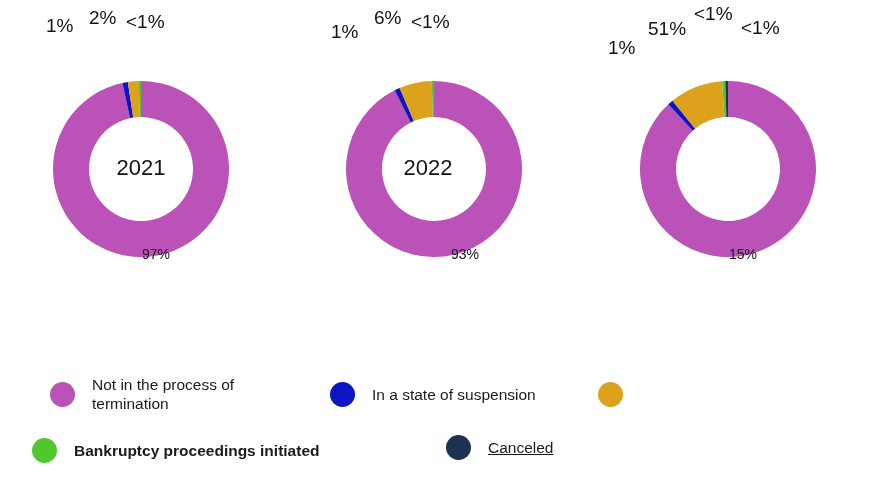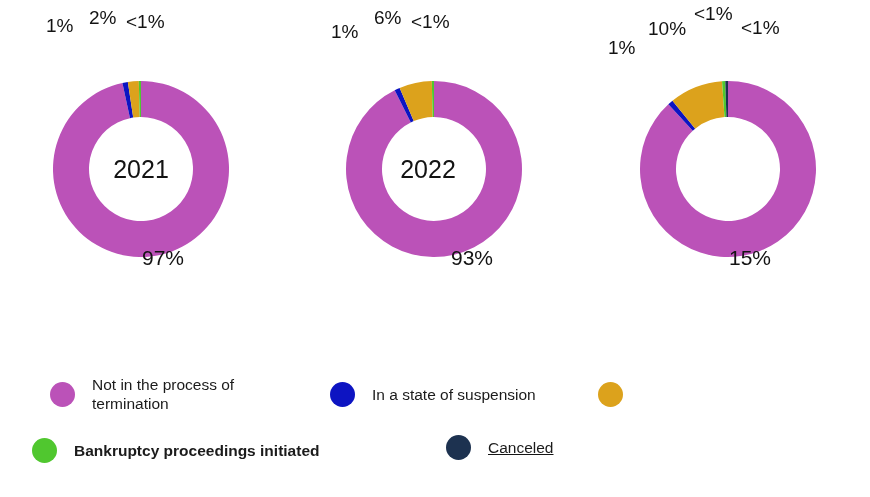--- a/index.html
+++ b/index.html
@@ -37,30 +37,30 @@
     position: absolute;
     font-family: "Liberation Sans", sans-serif;
     font-size: 19px;
     color: #131313;
     white-space: nowrap;
     line-height: 1;
   }
   .center-year {
     position: absolute;
     font-family: "Liberation Sans", sans-serif;
-    font-size: 25px;
+    font-size: 22px;
     color: #131313;
     white-space: nowrap;
     text-align: center;
     line-height: 1;
   }
   .main-pct {
     position: absolute;
     font-family: "Liberation Sans", sans-serif;
-    font-size: 21px;
+    font-size: 14px;
     color: #131313;
     white-space: nowrap;
     line-height: 1;
   }
   #legend-area {
     position: absolute;
     left: 0;
     top: 355;
     width: 870px;
     height: 142px;
@@ -120,21 +120,21 @@
     <div class="donut-group" style="left: 587px;">
       <svg class="donut-svg" width="290" height="300">
         <path d="M 141 81 A 88 88 0 1 1 81.36253380364371 104.29008865963065 L 105.75967906578947 130.76232511705447 A 52 52 0 1 0 141 117 Z" fill="#bb52b8"></path>
         <path d="M 81.36253380364371 104.29008865963065 A 88 88 0 0 1 85.45512911923704 100.74483668732913 L 108.17803084318552 128.6674034970581 A 52 52 0 0 0 105.75967906578947 130.76232511705447 Z" fill="#0d14c2"></path>
         <path d="M 85.45512911923704 100.74483668732913 A 88 88 0 0 1 135.04752270865393 81.20154890833206 L 137.48262705511368 117.11909708219622 A 52 52 0 0 0 108.17803084318552 128.6674034970581 Z" fill="#dca21c"></path>
         <path d="M 135.04752270865393 81.20154890833206 A 88 88 0 0 1 138.29268823533738 81.04165495526351 L 139.40022486633572 117.02461429174662 A 52 52 0 0 0 137.48262705511368 117.11909708219622 Z" fill="#50c72f"></path>
         <path d="M 138.29268823533738 81.04165495526351 A 88 88 0 0 1 141.00000000000006 81 L 141.00000000000003 117 A 52 52 0 0 0 139.40022486633572 117.02461429174662 Z" fill="#1d3250"></path>
       </svg>
       <div class="main-pct" style="left: 142px; top: 247px;">15%</div>
       <div class="pct-label" style="left: 21px; top: 38px;">1%</div>
-      <div class="pct-label" style="left: 61px; top: 19px;">10%</div>
+      <div class="pct-label" style="left: 61px; top: 19px;">51%</div>
       <div class="pct-label" style="left: 107px; top: 4px;">&lt;1%</div>
       <div class="pct-label" style="left: 154px; top: 18px;">&lt;1%</div>
     </div>
   </div>
 
 <div id="legend-area" style="top: 355px;">
     <div class="legend-item" style="left: 330px; top: 27px;">
       <span class="legend-dot" style="background: rgb(13, 20, 194);"></span>
       <span class="legend-text">In a state of suspension</span>
     </div>

